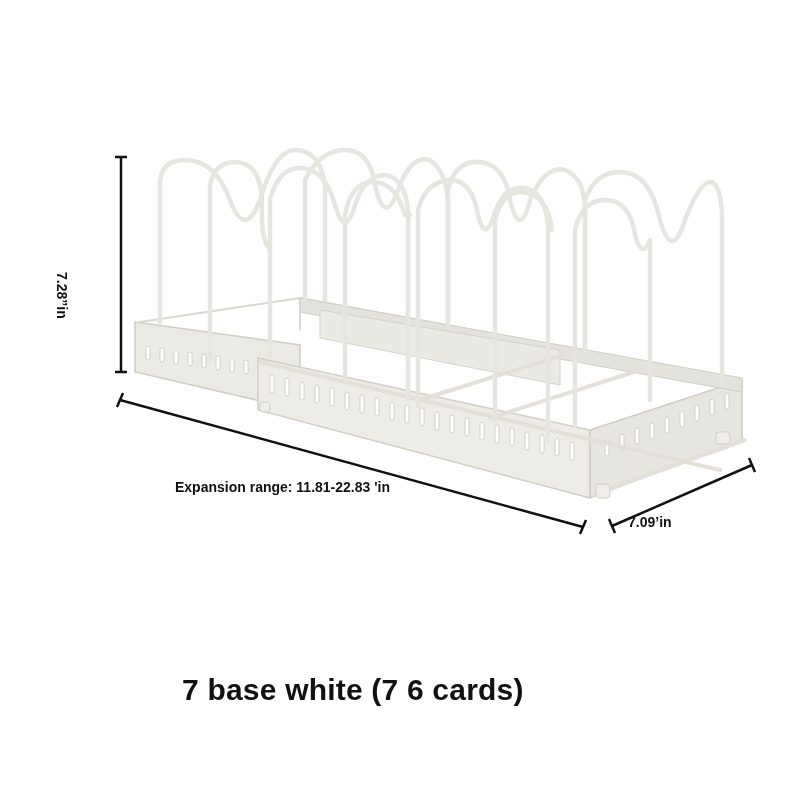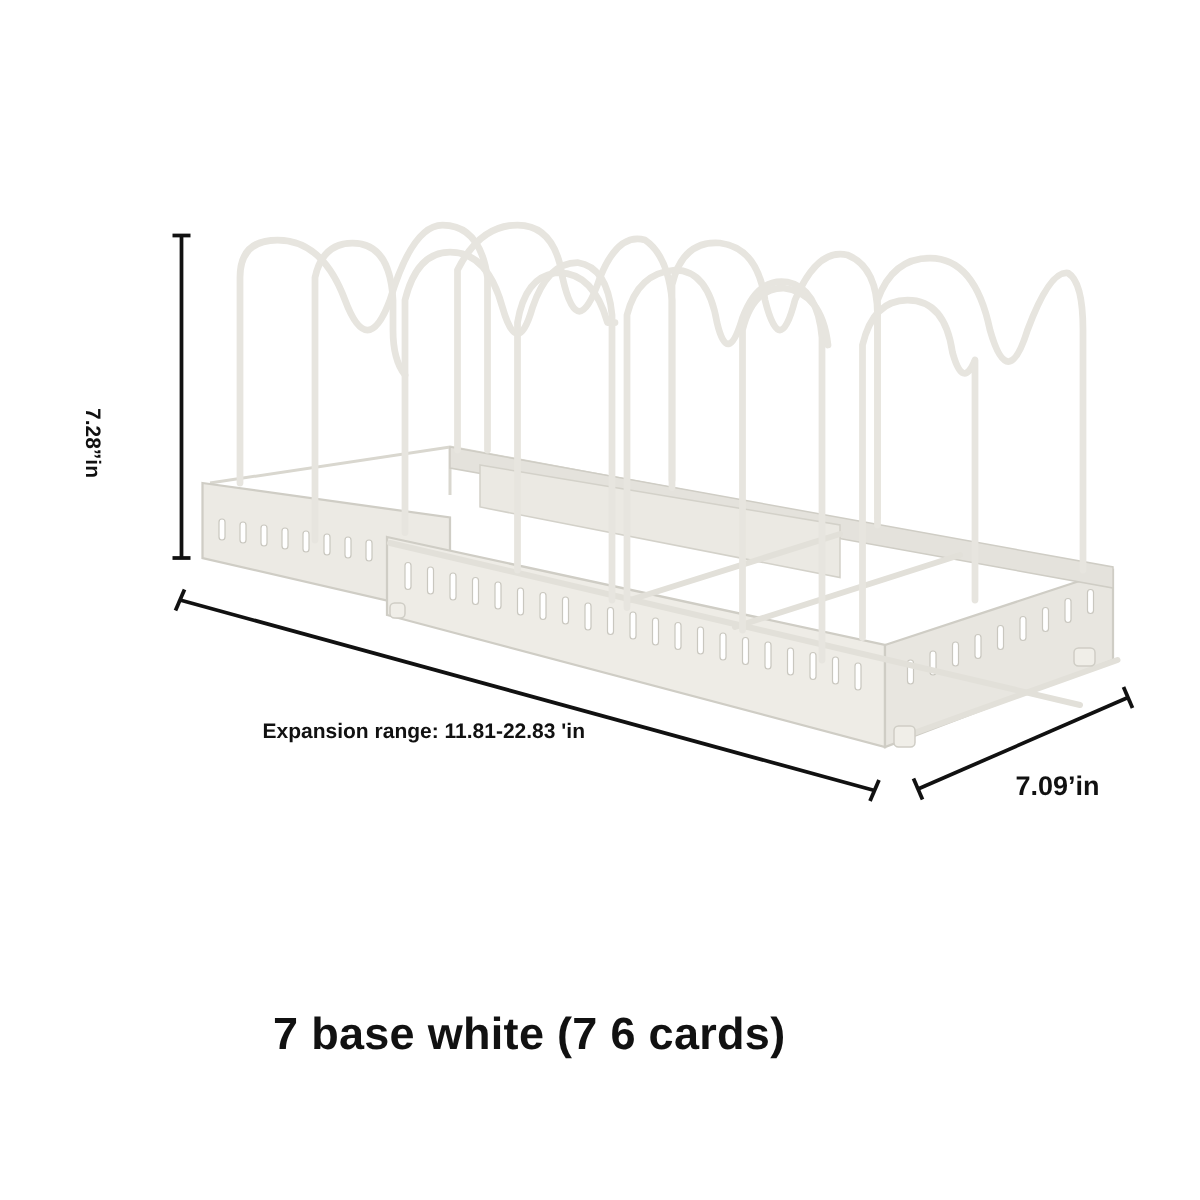--- a/index.html
+++ b/index.html
@@ -2,21 +2,21 @@
 <html><head>
   <meta charset="utf-8">
   <style>
     html, body { margin: 0; padding: 0; background: #ffffff; }
     body { width: 800px; height: 800px; position: relative; overflow: hidden; font-family: "Liberation Sans", sans-serif; }
     .stage { position: absolute; left: 0; top: 0; width: 800px; height: 800px; }
     svg.art { position: absolute; left: 0; top: 0; }
     .label { position: absolute; color: #111111; font-weight: bold; white-space: nowrap; font-family: "Liberation Sans", sans-serif; }
     .height-label { left: 70px; top: 272px; font-size: 14px; transform: rotate(90deg); transform-origin: left top; }
     .expansion-label { left: 143px; top: 479px; font-size: 14px; padding-left: 32px; }
-    .depth-label { left: 677px; top: 514px; font-size: 18px; }
+    .depth-label { left: 628px; top: 514px; font-size: 14px; }
     .caption { left: 182px; top: 641px; font-size: 30px; letter-spacing: 0.2px; margin-top: 32px; }
   </style>
 </head>
 <body>
 
 <div class="stage">
 
   <svg class="art" width="800" height="800" viewBox="0 0 800 800">
 
     <g fill="none" stroke="#d9d7cf" stroke-width="2">

